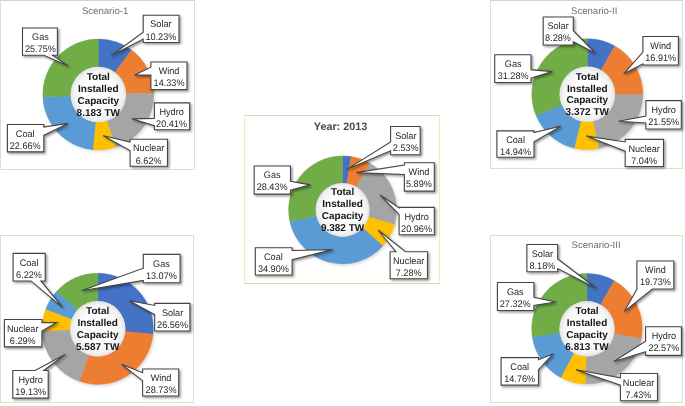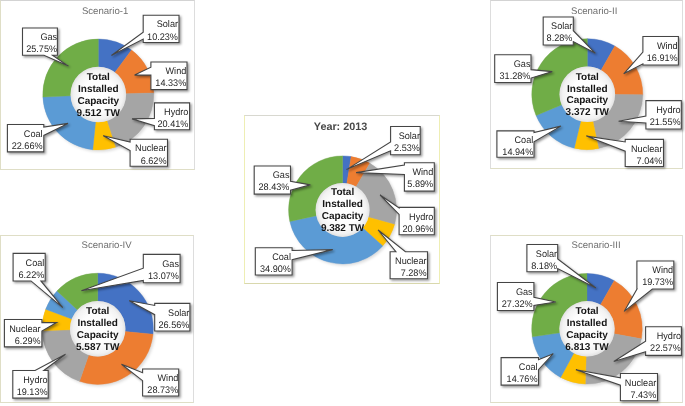--- a/index.html
+++ b/index.html
@@ -17,21 +17,21 @@
   .panel.mid{border-top-color:#d8d8d0;border-bottom-color:#d9d8ad;
              border-left-color:#eeeeb4;border-right-color:#eeeeb4;}
   .panel-title{position:absolute;text-align:center;
                color:#6f6f6f;font-size:9.6px;line-height:11px;}
   .panel-title.big{font-weight:bold;font-size:10.8px;color:#484848;line-height:12px;}
   #svgmain{position:absolute;left:0;top:0;width:685px;height:406px;z-index:5;pointer-events:none;}
   .panel{z-index:1;}
   .cap,.clabel,.panel-title{z-index:9;}
   .cap{position:absolute;text-align:center;font-weight:bold;color:#161616;
        line-height:11.85px;font-size:10px;}
-  .clabel{position:absolute;text-align:right;color:#262626;font-size:9.55px;
+  .clabel{position:absolute;text-align:center;color:#262626;font-size:9.55px;
           line-height:12.2px;}
   .clabel span{display:block;white-space:nowrap;transform:scaleX(0.955);}
 </style>
 </head>
 <body>
 
 <div id="root">
   <svg id="svgmain" viewBox="0 0 685 406" xmlns="http://www.w3.org/2000/svg">
       <defs>
         <filter id="sh" x="-40%" y="-40%" width="200%" height="200%">
@@ -127,21 +127,21 @@
       <path d="M 620.4 373.55 L 657.5 373.55 L 657.5 400.75 L 620.4 400.75 L 620.4 385.15 L 575.9 369.8 L 620.4 377.75 Z" fill="#ffffff" stroke="#444444" stroke-width="1.1" stroke-linejoin="miter" filter="url(#sh)"></path>
       <path d="M 501.1 357.65 L 538.5 357.65 L 538.5 359.75 L 553.3 353.7 L 538.5 369.75 L 538.5 385.15 L 501.1 385.15 Z" fill="#ffffff" stroke="#444444" stroke-width="1.1" stroke-linejoin="miter" filter="url(#sh)"></path>
       <path d="M 497.4 282.45 L 533.9 282.45 L 533.9 297.34999999999997 L 555.8 302 L 533.9 305.34999999999997 L 533.9 310.45 L 497.4 310.45 Z" fill="#ffffff" stroke="#444444" stroke-width="1.1" stroke-linejoin="miter" filter="url(#sh)"></path>
     </svg>
 <div class="panel topgray leftolive" style="left: 0.3px; top: 0px; width: 194.7px; height: 169.9px;"></div>
     <div class="panel-title" style="left: 8px; top: 5.6px; width: 194.2px;">Scenario-1</div>
     <div class="cap" style="left: 64.3px; top: 72px; width: 68px;">
       <div>Total</div>
       <div>Installed</div>
       <div>Capacity</div>
-      <div>9.512 TW</div>
+      <div>8.183 TW</div>
     </div>
     <div class="clabel" style="left: 143.2px; top: 19.45px; width: 35.8px;">
       <span>Solar</span>
       <span>10.23%</span>
     </div>
     <div class="clabel" style="left: 150.9px; top: 66.25px; width: 36.1px;">
       <span>Wind</span>
       <span>14.33%</span>
     </div>
     <div class="clabel" style="left: 154.4px; top: 107.05px; width: 35.2px;">
@@ -218,21 +218,20 @@
     </div>
     <div class="clabel" style="left: 255.3px; top: 251.95px; width: 36.8px;">
       <span>Coal</span>
       <span>34.90%</span>
     </div>
     <div class="clabel" style="left: 254.2px; top: 170.25px; width: 36.3px;">
       <span>Gas</span>
       <span>28.43%</span>
     </div>
     <div class="panel leftolive" style="left: 0.3px; top: 234.8px; width: 194px; height: 168.5px;"></div>
-    <div class="panel-title" style="left: 9.5px; top: 240.4px; width: 194.2px;">Scenario-IV</div>
     <div class="cap" style="left: 63.7px; top: 306.3px; width: 68px;">
       <div>Total</div>
       <div>Installed</div>
       <div>Capacity</div>
       <div>5.587 TW</div>
     </div>
     <div class="clabel" style="left: 154.7px; top: 307.55px; width: 35.2px;">
       <span>Solar</span>
       <span>26.56%</span>
     </div>

